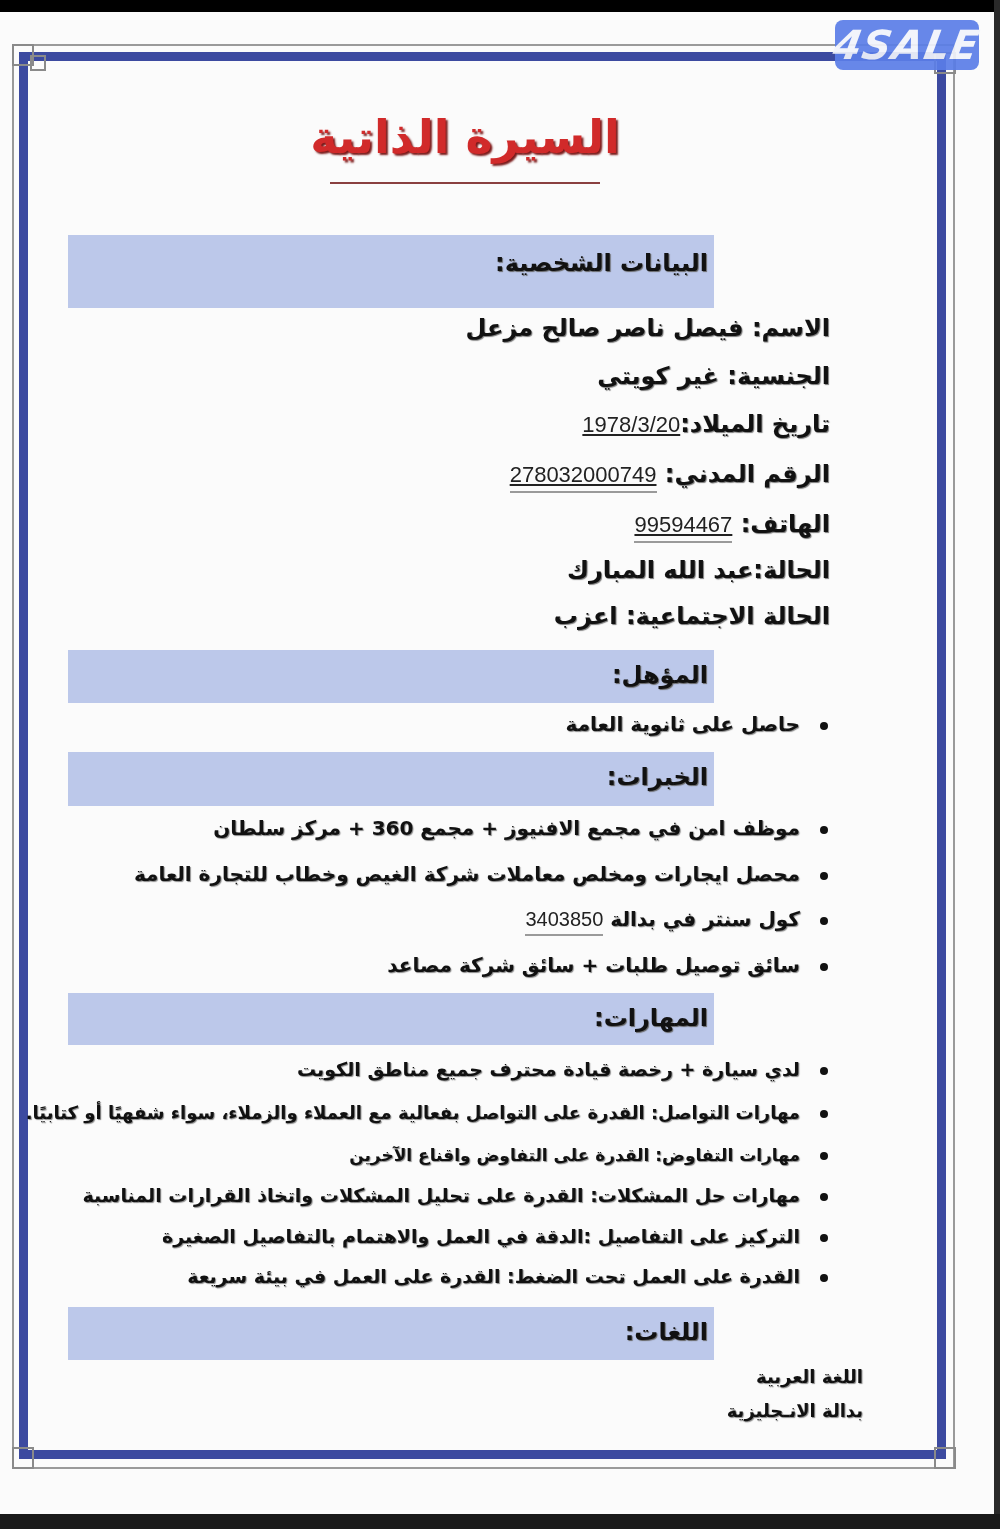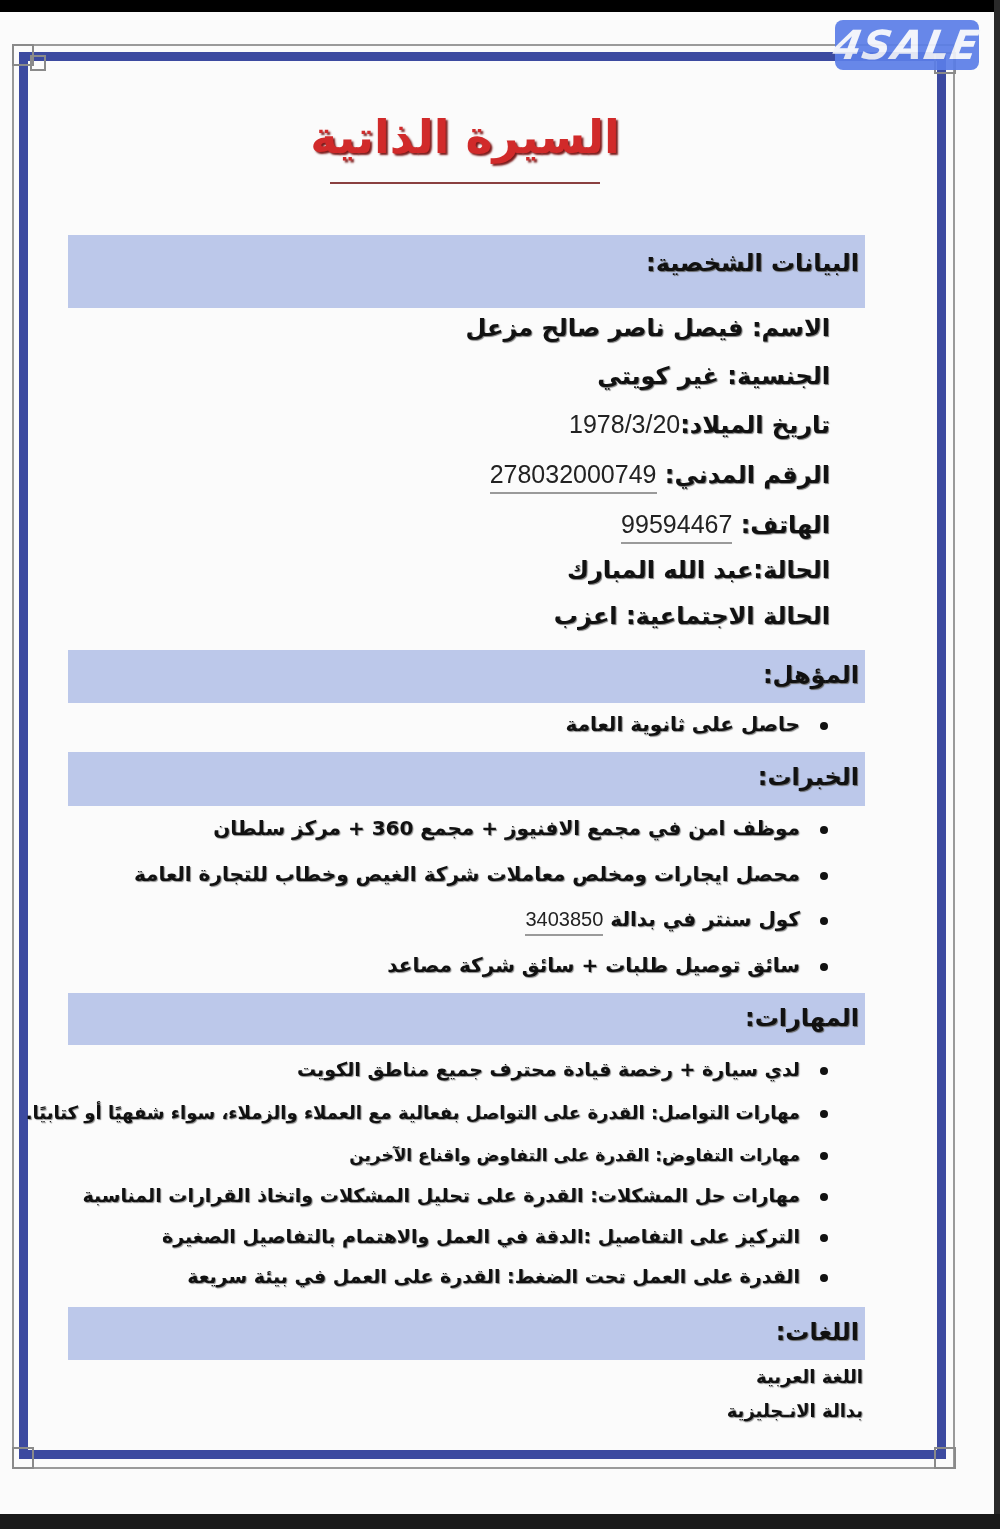--- a/index.html
+++ b/index.html
@@ -8,24 +8,24 @@
   .black-bottom{position:absolute;left:0;top:1514px;width:1000px;height:15px;background:#1a1a1a;}
   .black-right{position:absolute;left:994px;top:0;width:6px;height:1529px;background:#2a2a2a;}
   .paper{position:absolute;left:0;top:12px;width:994px;height:1502px;background:#fbfbfb;}
   .outer-frame{position:absolute;left:12px;top:44px;width:943px;height:1425px;border:2px solid #9a9a9a;box-sizing:border-box;}
   .blue-frame{position:absolute;left:19px;top:52px;width:927px;height:1407px;border:9px solid #3c4aa0;box-sizing:border-box;}
   .corner{position:absolute;width:22px;height:22px;border:2px solid #8a8a8a;box-sizing:border-box;background:transparent;}
   .logo{position:absolute;left:835px;top:20px;width:144px;height:50px;background:#5b7ee8;border-radius:8px;opacity:0.92;display:flex;align-items:center;justify-content:center;}
   .logo span{color:#f2f4fb;font-family:"DejaVu Sans",sans-serif;font-weight:bold;font-style:italic;font-size:40px;letter-spacing:1px;transform:skewX(-10deg);}
   .title{position:absolute;left:300px;top:110px;width:330px;text-align:center;direction:rtl;color:#d12a2a;font-size:46px;font-weight:bold;text-shadow:2px 2px 2px #7a1a1a;font-family:"DejaVu Sans",sans-serif;}
   .title-underline{position:absolute;left:330px;top:182px;width:270px;height:2px;background:#8a4040;}
-  .band{position:absolute;left:68px;width:797px;background:#bcc8ea;}
+  .band{position:absolute;left:68px;width:646px;background:#bcc8ea;}
   .band-label{position:absolute;right:6px;direction:rtl;font-weight:bold;font-size:24px;color:#111;text-shadow:1px 1px 1px #666;}
   .field{position:absolute;right:170px;direction:rtl;font-size:24px;font-weight:bold;color:#111;text-shadow:1px 1px 1px #777;white-space:nowrap;}
-  .field .val-num{font-weight:normal;text-shadow:none;font-family:"Liberation Sans",sans-serif;font-size:25px;color:#222;}
+  .field .val-num{font-weight:normal;text-shadow:none;font-family:"Liberation Sans",sans-serif;font-size:22px;color:#222;text-decoration:underline;}
   .uline{border-bottom:2px solid #9a9a9a;padding-bottom:4px;}
   .bullet-item{position:absolute;direction:rtl;font-size:20px;font-weight:bold;color:#111;text-shadow:1px 1px 1px #888;white-space:nowrap;}
   .bullet-item .dot{display:inline-block;width:8px;height:8px;border-radius:50%;background:#111;margin-left:20px;vertical-align:middle;}
   .bullet-item .num{font-weight:normal;font-family:"Liberation Sans",sans-serif;text-shadow:none;color:#222;}
   .lang{position:absolute;right:137px;direction:rtl;font-size:18px;font-weight:bold;color:#111;text-shadow:1px 1px 1px #888;}
 </style>
 </head>
 <body>
 
 <div class="black-top"></div>

